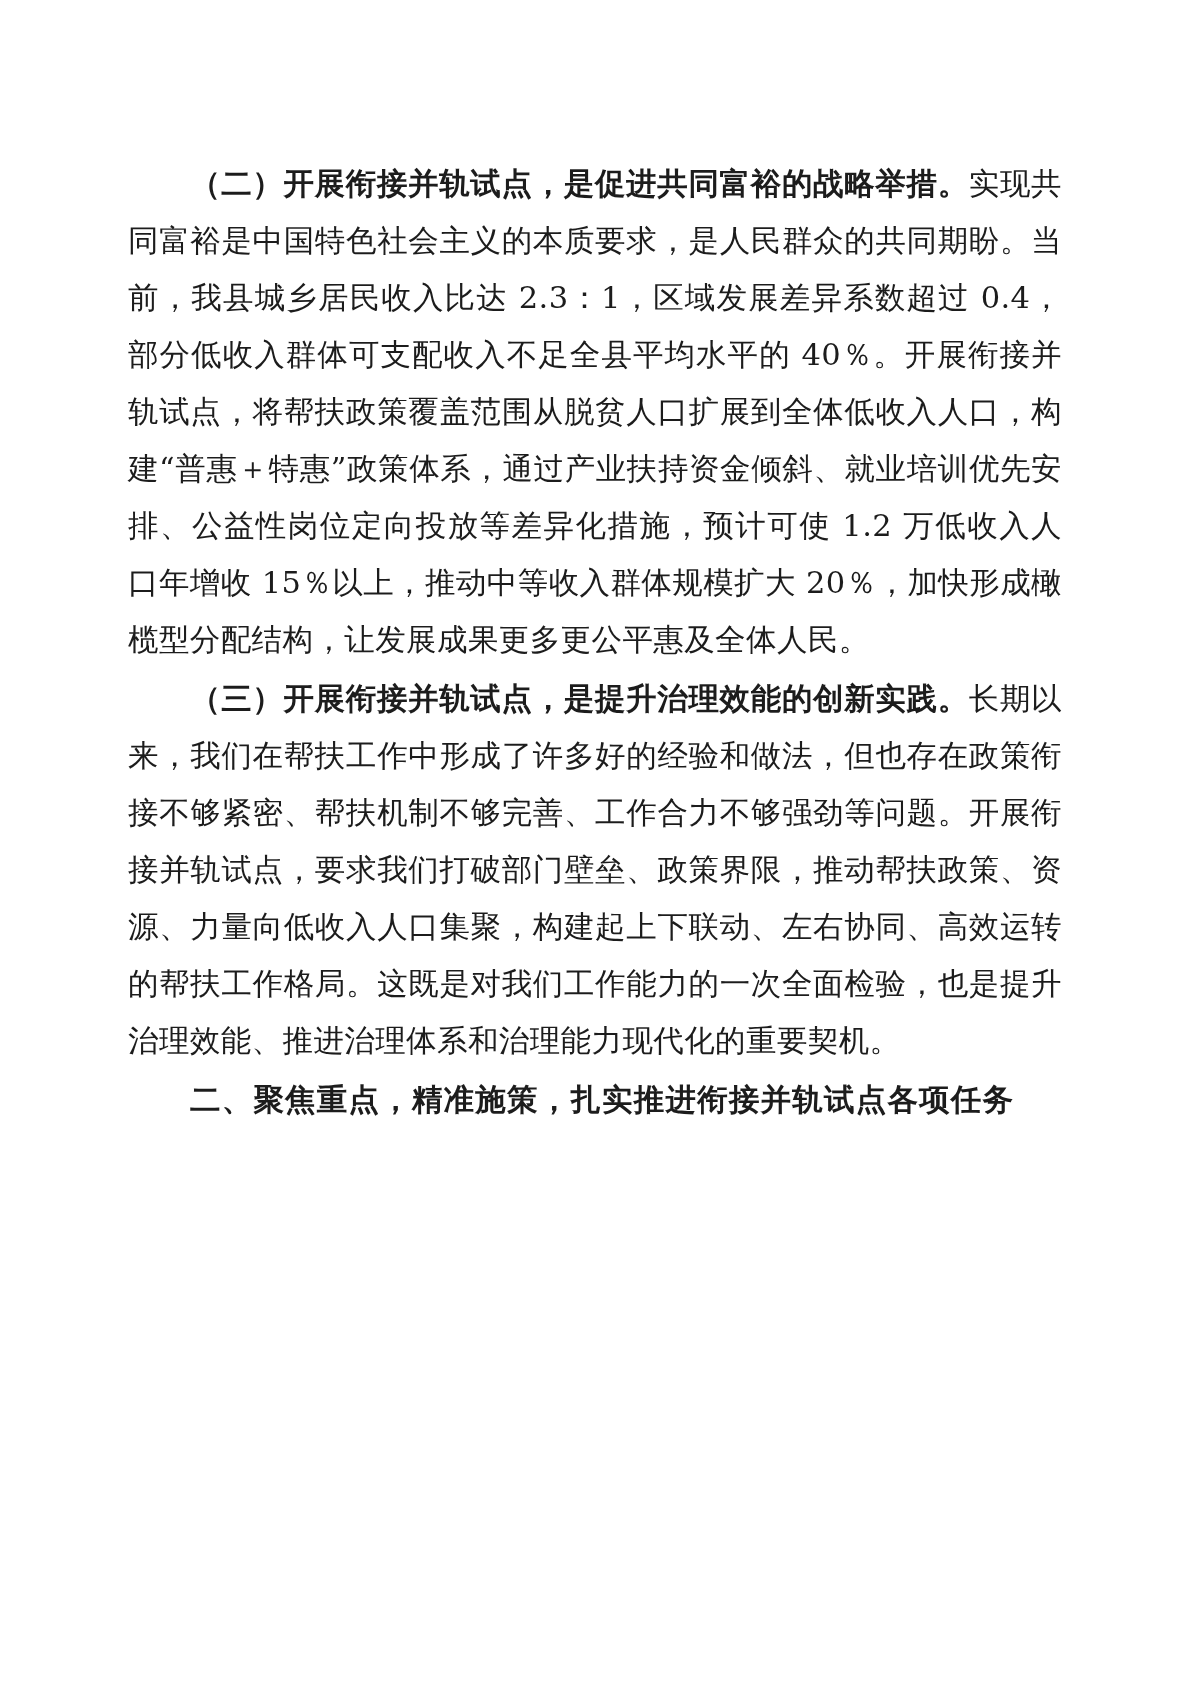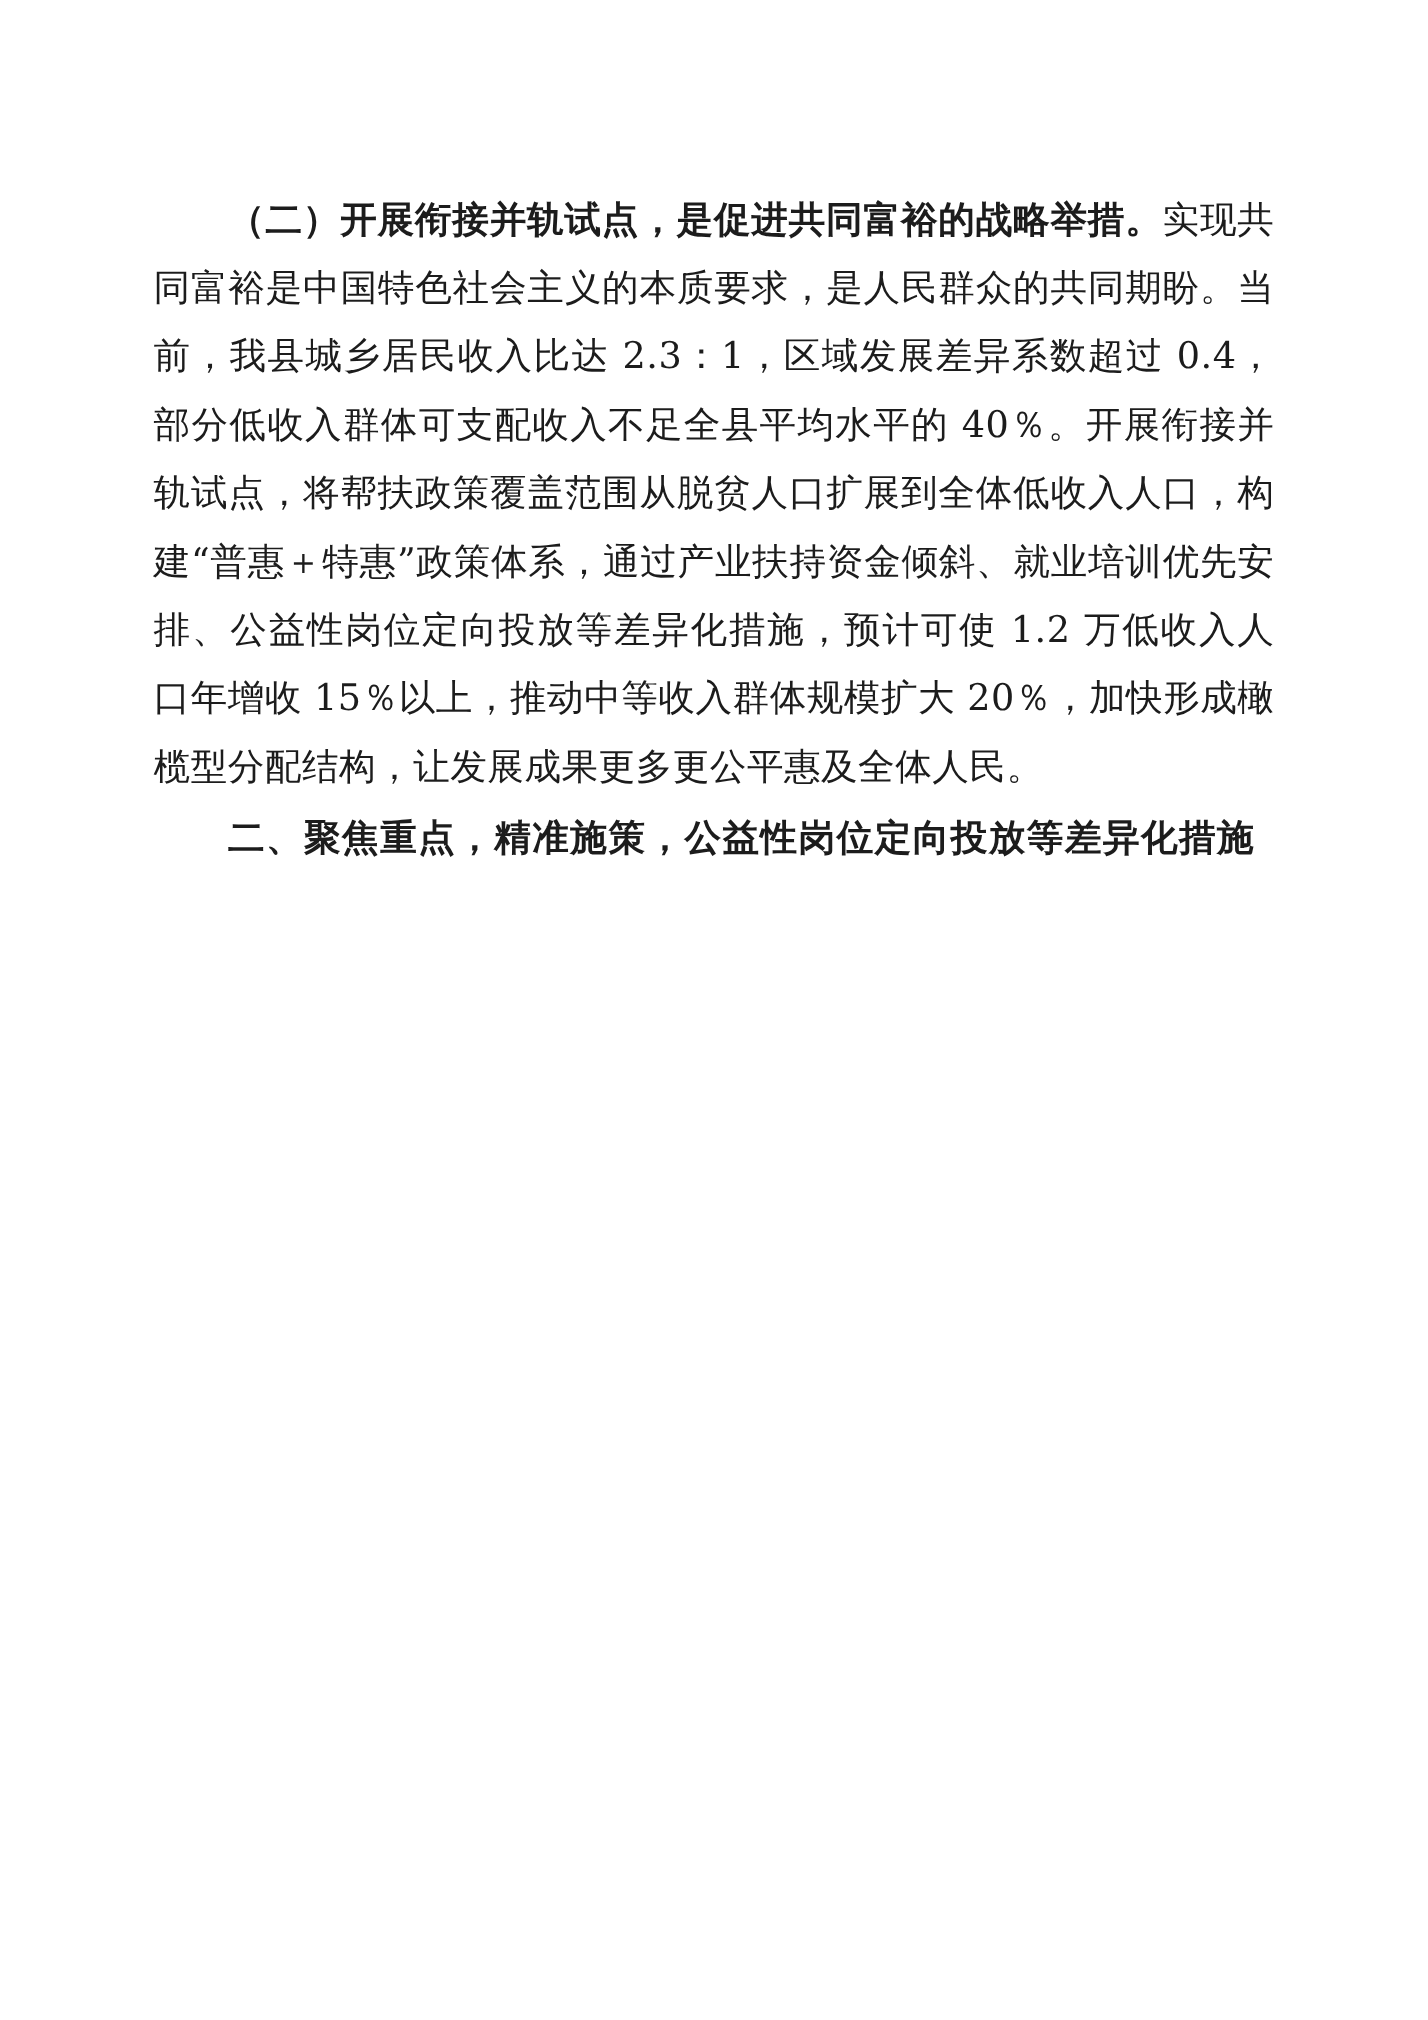--- a/index.html
+++ b/index.html
@@ -45,20 +45,23 @@
 </head>
 <body>
 
 <div class="page">
   <div class="doc-body">
 
     <p class="para">
       <span class="lead">（二）开展衔接并轨试点，是促进共同富裕的战略举措。</span><span class="seg">实现共同富裕是中国特色社会主义的本质要求，是人民群众的共同期盼。当前，我县城乡居民收入比达 2.3：1，区域发展差异系数超过 0.4，部分低收入群体可支配收入不足全县平均水平的 40％。开展衔接并轨试点，将帮扶政策覆盖范围从脱贫人口扩展到全体低收入人口，构建“普惠＋特惠”政策体系，通过产业扶持资金倾斜、就业培训优先安排、公益性岗位定向投放等差异化措施，预计可使 1.2 万低收入人口年增收 15％以上，推动中等收入群体规模扩大 20％，加快形成橄榄型分配结构，让发展成果更多更公平惠及全体人民。</span>
     </p>
 
+    <p class="para">
+      <span class="lead">（三）开展衔接并轨试点，是提升治理效能的创新实践。</span><span class="seg">长期以来，我们在帮扶工作中形成了许多好的经验和做法，但也存在政策衔接不够紧密、帮扶机制不够完善、工作合力不够强劲等问题。开展衔接并轨试点，要求我们打破部门壁垒、政策界限，推动帮扶政策、资源、力量向低收入人口集聚，构建起上下联动、左右协同、高效运转的帮扶工作格局。这既是对我们工作能力的一次全面检验，也是提升治理效能、推进治理体系和治理能力现代化的重要契机。</span>
+    </p>
 
     <p class="para heading">
-      <span class="lead">二、聚焦重点，精准施策，公益性岗位定向投放等差异化措施</span>
+      <span class="lead">二、聚焦重点，精准施策，扎实推进衔接并轨试点各项任务</span>
     </p>
 
 
   </div>
 </div>
 
 </body></html>

